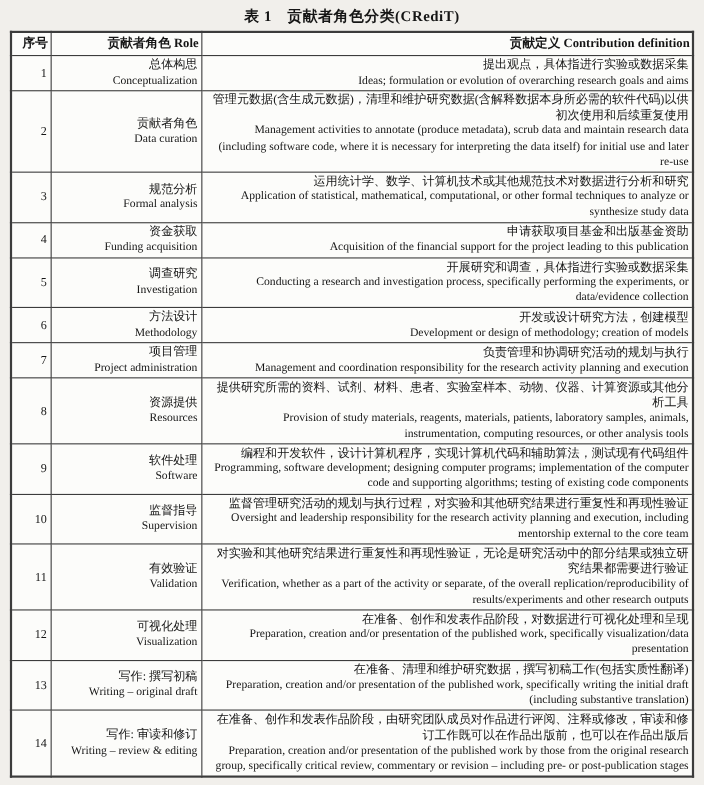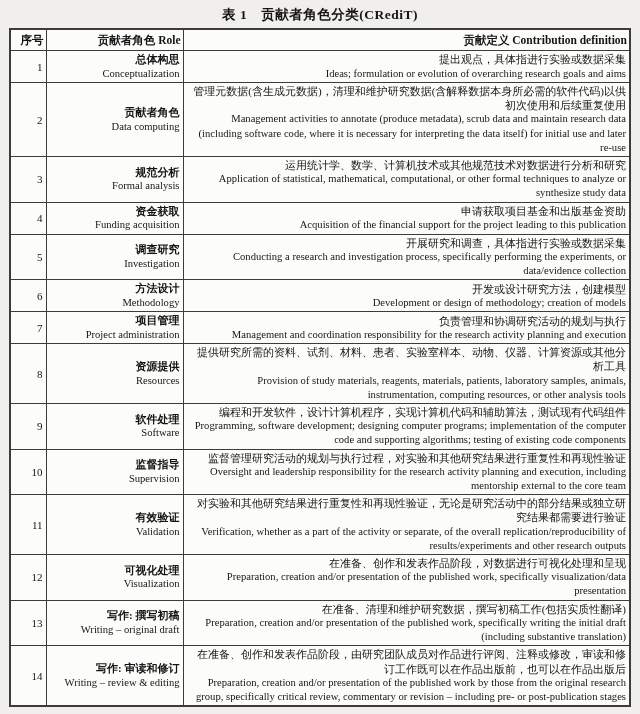--- a/index.html
+++ b/index.html
@@ -39,21 +39,21 @@
   }
   th {
     font-size:11.5px;
     font-weight:bold;
     line-height:16px;
     padding:2px 2px;
   }
   td.no { font-size:11px; }
   .zh { font-size:11px;  line-height:14.2px; }
   .en { font-size:10.6px; line-height:14.2px; }
-  td.role .zh { line-height:14.5px;font-weight:bold; }
+  td.role .zh { line-height:14.5px; }
   td.role .en { line-height:14.5px; }
 </style>
 </head>
 <body>
 
 <div class="page">
   <div class="table-title">表 1　贡献者角色分类(CRediT)</div>
 
   <table class="credit">
     <colgroup>
@@ -78,21 +78,21 @@
     <td class="def">
       <div class="zh">提出观点，具体指进行实验或数据采集</div>
       <div class="en">Ideas; formulation or evolution of overarching research goals and aims</div>
     </td>
   </tr>
 
   <tr>
     <td class="no">2</td>
     <td class="role">
       <div class="zh">贡献者角色</div>
-      <div class="en">Data computing</div>
+      <div class="en">Data curation</div>
     </td>
     <td class="def">
       <div class="zh">管理元数据(含生成元数据)，清理和维护研究数据(含解释数据本身所必需的软件代码)以供初次使用和后续重复使用</div>
       <div class="en">Management activities to annotate (produce metadata), scrub data and maintain research data (including software code, where it is necessary for interpreting the data itself) for initial use and later re-use</div>
     </td>
   </tr>
 
   <tr>
     <td class="no">3</td>
     <td class="role">

